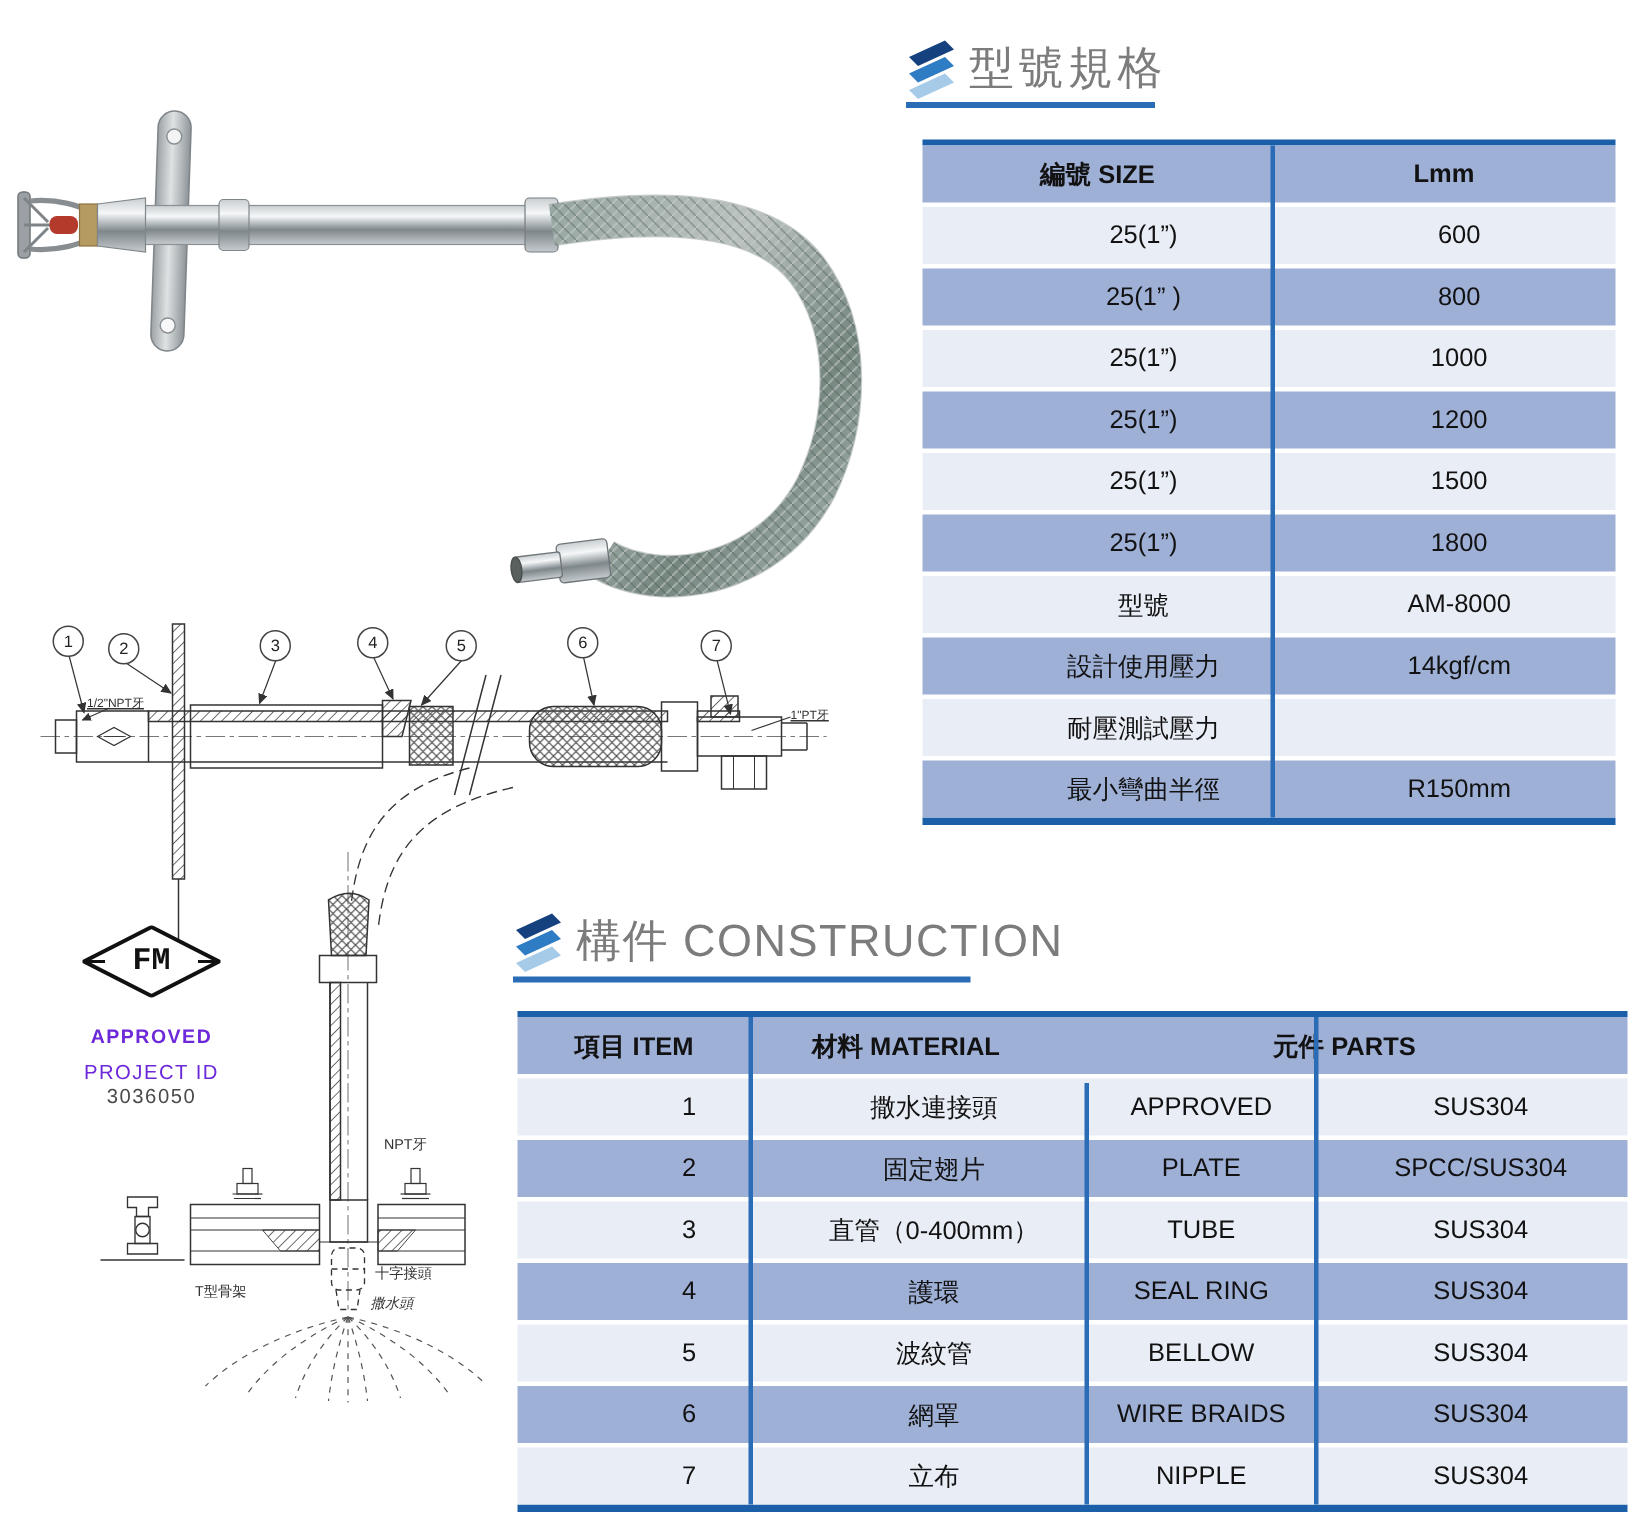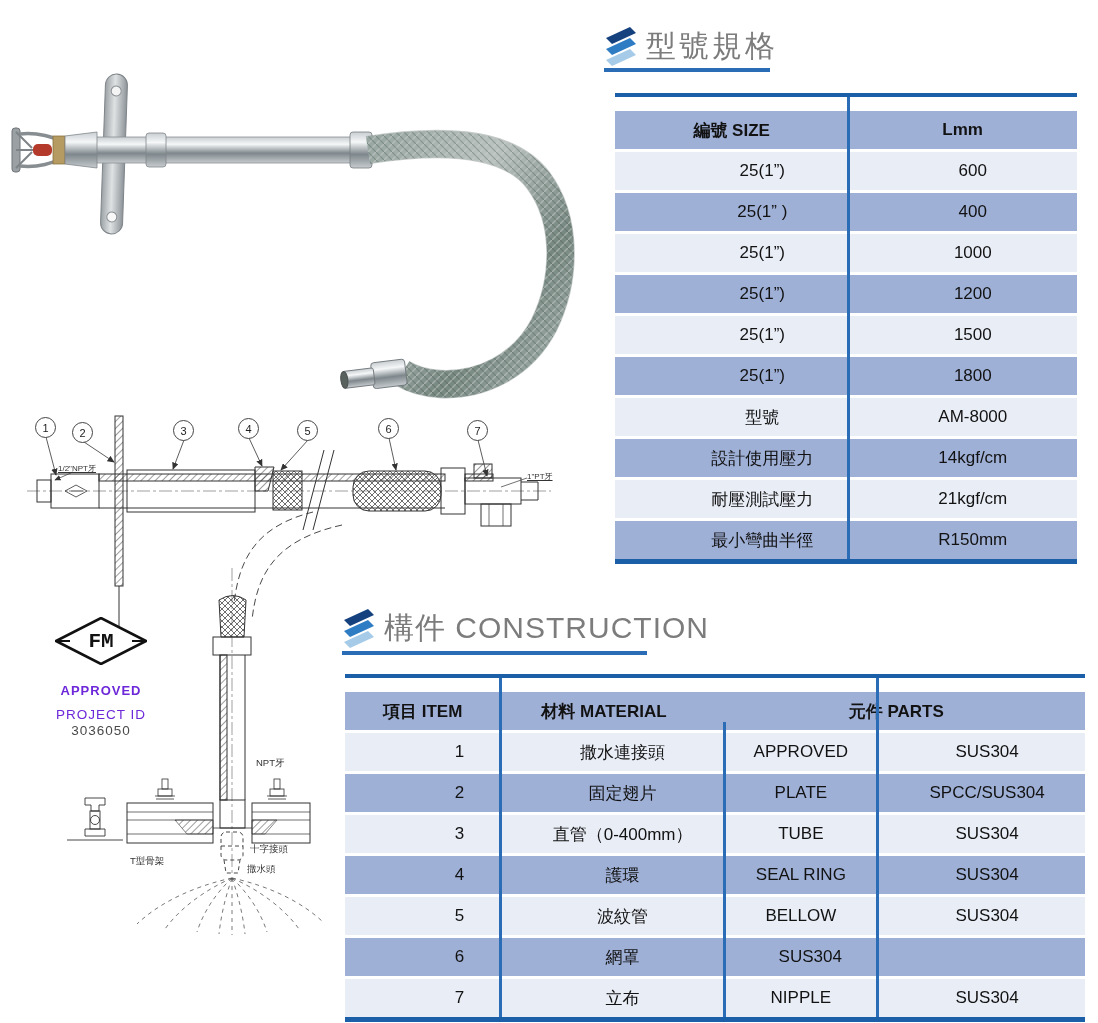--- a/index.html
+++ b/index.html
@@ -6,21 +6,21 @@
   .stage{
     position:relative; width:1098px; height:1023px; background:#fff;
     font-family:"Liberation Sans","DejaVu Sans",sans-serif; overflow:hidden;
   }
   
   .sec-title{position:absolute; display:flex; align-items:flex-start; gap:8px;}
   .sec-title .ttl{font-size:30px; color:var(--title-gray,#7c7c7c); letter-spacing:3px; line-height:40px; white-space:nowrap;}
   .underline{position:absolute; height:4px; background:var(--accent,#2a6cb5);}
   
   .tbl{position:absolute; border-top:4px solid var(--border-blue,#1a5fa8); border-bottom:5px solid var(--border-blue,#1a5fa8); background:#fff;}
-  .trow{display:flex; height:38px; align-items:center;margin-top:14px;}
+  .trow{display:flex; height:38px; align-items:center;}
   .trow.gap{margin-top:3px;padding-left:41px;}
   .trow.dark{background:var(--row-dark,#9fb0d7);}
   .trow.light{background:var(--row-light,#e9edf6);}
   .cell{display:flex; align-items:center; justify-content:center; height:100%;
         font-size:17px; color:#121212; text-align:center;}
   .hcell{font-weight:bold; font-size:17px;}
   .vline{position:absolute; width:3px; background:var(--accent,#2a6cb5); top:0; bottom:0;}
   
   .t1c1{width:50.5%;} .t1c2{width:49.5%;}
   
@@ -236,21 +236,21 @@
   <div class="callout" style="left:238px;top:418px;">4</div>
   <div class="callout" style="left:297px;top:420px;">5</div>
   <div class="callout" style="left:378px;top:418px;">6</div>
   <div class="callout" style="left:467px;top:420px;">7</div>
 
   <span class="dlabel lbl8" style="left:58px;top:463px;text-decoration:underline;">1/2"NPT牙</span>
   <span class="dlabel lbl8" style="left:527px;top:471px;text-decoration:underline;">1"PT牙</span>
   <span class="dlabel lbl9" style="left:256px;top:757px;">NPT牙</span>
   <span class="dlabel lbl9" style="left:130px;top:855px;">T型骨架</span>
   <span class="dlabel lbl9" style="left:250px;top:843px;">十字接頭</span>
-  <span class="dlabel lbl9" style="left:247px;top:863px;">撒水頭</span>
+  <span class="dlabel lbl9" style="left:247px;top:863px;font-style:italic;">撒水頭</span>
 
   <div class="fm-block">
     <div class="fm-diamond-wrap">
       <svg width="92" height="48" viewBox="0 0 92 48">
         <polygon points="46,1 91,24 46,47 1,24" fill="#fff" stroke="#111" stroke-width="2.6"></polygon>
         <line x1="3" y1="24" x2="15" y2="24" stroke="#111" stroke-width="2"></line>
         <line x1="77" y1="24" x2="89" y2="24" stroke="#111" stroke-width="2"></line>
       </svg>
       <span class="fm-text">FM</span>
     </div>
@@ -274,21 +274,21 @@
       <div class="cell hcell t1c1">編號 SIZE</div>
       <div class="cell hcell t1c2">Lmm</div>
     </div>
     <div id="spec-rows">
         <div class="trow gap light">
           <div class="cell t1c1">25(1”)</div>
           <div class="cell t1c2">600</div>
         </div>
         <div class="trow gap dark">
           <div class="cell t1c1">25(1” )</div>
-          <div class="cell t1c2">400</div>
+          <div class="cell t1c2">800</div>
         </div>
         <div class="trow gap light">
           <div class="cell t1c1">25(1”)</div>
           <div class="cell t1c2">1000</div>
         </div>
         <div class="trow gap dark">
           <div class="cell t1c1">25(1”)</div>
           <div class="cell t1c2">1200</div>
         </div>
         <div class="trow gap light">
@@ -302,21 +302,20 @@
         <div class="trow gap light">
           <div class="cell t1c1">型號</div>
           <div class="cell t1c2">AM-8000</div>
         </div>
         <div class="trow gap dark">
           <div class="cell t1c1">設計使用壓力</div>
           <div class="cell t1c2">14kgf/cm</div>
         </div>
         <div class="trow gap light">
           <div class="cell t1c1">耐壓測試壓力</div>
-          <div class="cell t1c2">21kgf/cm</div>
         </div>
         <div class="trow gap dark">
           <div class="cell t1c1">最小彎曲半徑</div>
           <div class="cell t1c2">R150mm</div>
         </div>
       </div>
     <div class="vline" style="left:232px;"></div>
   </div>
 
   <div class="sec-title" style="left:342px;top:608px;">
@@ -362,20 +361,21 @@
         </div>
         <div class="trow gap light">
           <div class="cell t2c1">5</div>
           <div class="cell t2c2">波紋管</div>
           <div class="cell t2c3">BELLOW</div>
           <div class="cell t2c4">SUS304</div>
         </div>
         <div class="trow gap dark">
           <div class="cell t2c1">6</div>
           <div class="cell t2c2">網罩</div>
+          <div class="cell t2c3">WIRE BRAIDS</div>
           <div class="cell t2c4">SUS304</div>
         </div>
         <div class="trow gap light">
           <div class="cell t2c1">7</div>
           <div class="cell t2c2">立布</div>
           <div class="cell t2c3">NIPPLE</div>
           <div class="cell t2c4">SUS304</div>
         </div>
       </div>
     <div class="vline" style="left:154px;"></div>

